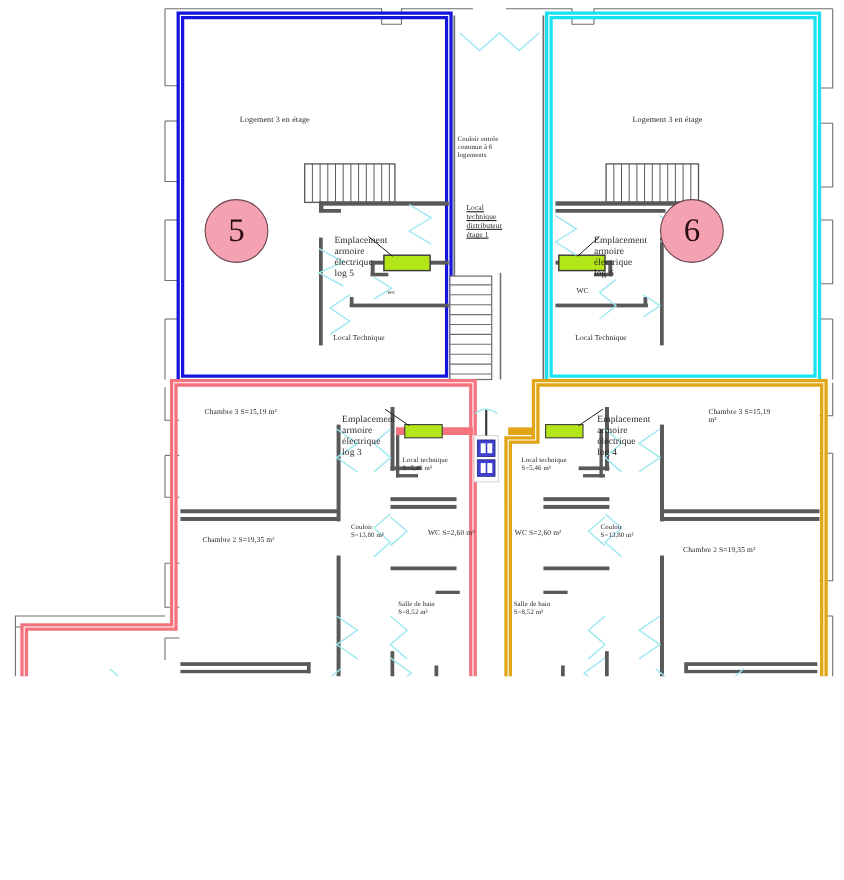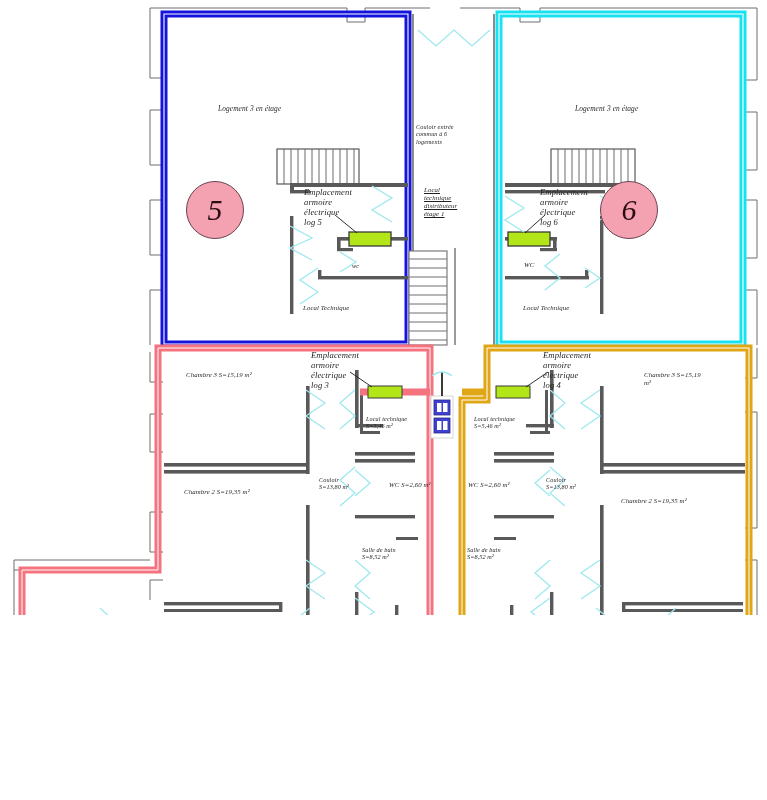--- a/index.html
+++ b/index.html
@@ -1,24 +1,24 @@
 <!DOCTYPE html>
 <html><head>
 <meta charset="utf-8">
 <style>
   html,body{margin:0;padding:0;background:#ffffff;}
   body{font-family:"Liberation Serif", serif;}
-  #plan{position:relative;width:767px;height:615px;background:#ffffff;overflow:hidden;font-style:italic;}
+  #plan{position:relative;width:767px;height:615px;background:#ffffff;overflow:hidden;}
   .svgwrap{position:absolute;left:0;top:0;width:767px;height:800px;}
   .lbl{position:absolute;color:#231f20;font-family:"Liberation Serif", serif;line-height:1.18;
        letter-spacing:.1px;white-space:pre-line;}
   .lbl.s6{font-size:6.2px;}
   .lbl.s65{font-size:6.8px;}
   .lbl.s7{font-size:7.4px;}
-  .lbl.s8{font-size:8.6px;}
+  .lbl.s8{font-size:8.6px;margin-top:26px;}
   .lbl.ul{text-decoration:underline;}
   .circ{position:absolute;border-radius:50%;background:#f4a1b1;border:1.1px solid #6b4450;
         display:flex;align-items:center;justify-content:center;
         font-family:"Liberation Serif", serif;color:#2b0d14;}
   .circ span{font-size:30px;line-height:1;}
 </style>
 </head>
 <body>
 
 <div id="plan">

